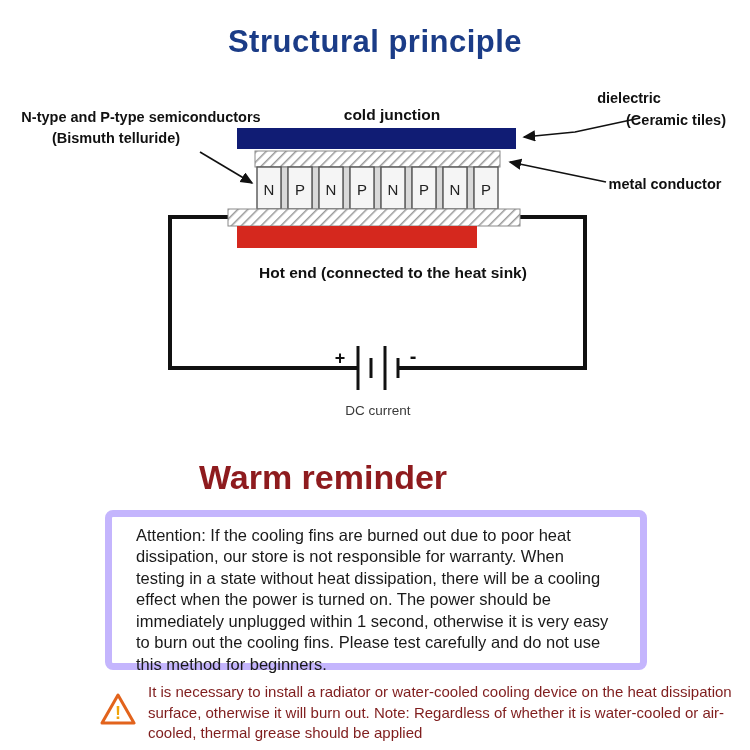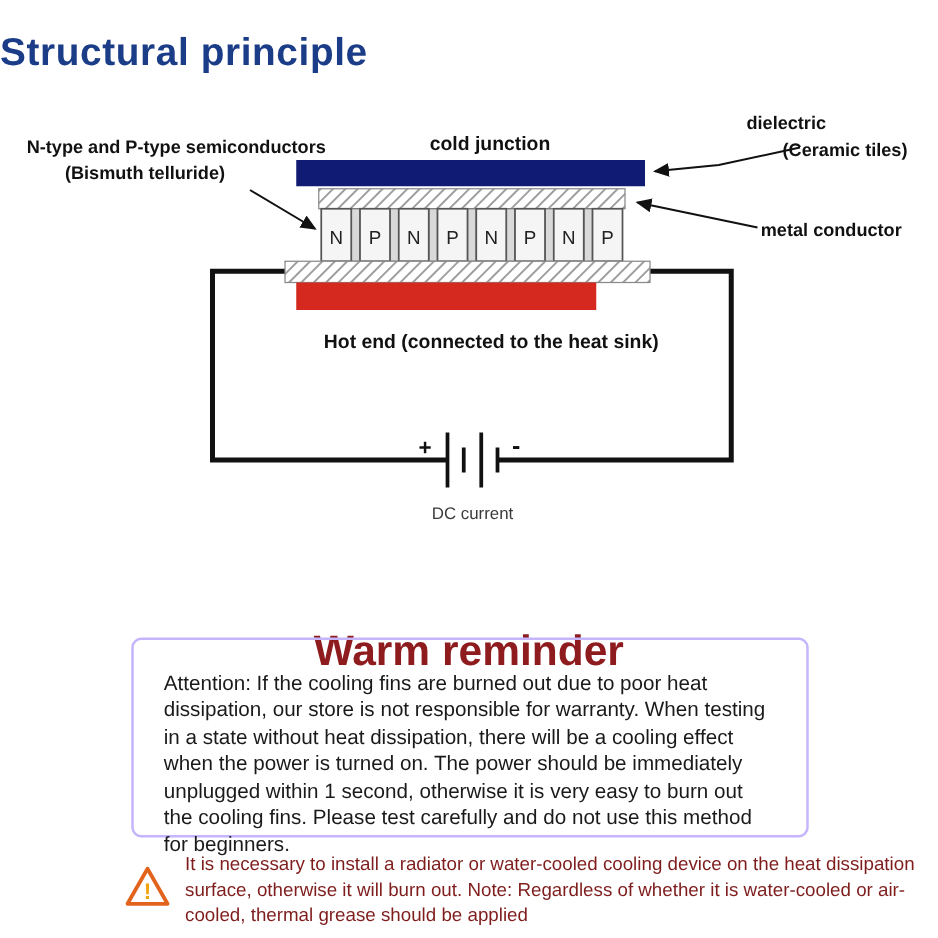--- a/index.html
+++ b/index.html
@@ -9,48 +9,47 @@
     position: relative;
     width: 750px;
     height: 750px;
     background: #ffffff;
     overflow: hidden;
     margin: 0 auto;
   }
   .main-title {
     position: absolute;
     top: 24px; left: 0; width: 750px;
-    text-align: left;
+    text-align: center;
     font-size: 31px;
     font-weight: bold;
     letter-spacing: 0.5px;
     color: #1b3c87;
   }
   .diagram-svg {
     position: absolute;
     top: 70px; left: 0;
     width: 750px; height: 380px;
   }
   .svg-label { font-family: "Liberation Sans", sans-serif; }
   .reminder-title {
     position: absolute;
-    top: 458px; left: 0; width: 750px;
+    top: 458px; left: 0; width: 646px;
     text-align: center;
     font-size: 34px;
     font-weight: bold;
     color: #8e1b1e;
-    margin-top: 44px;
   }
   .reminder-box {
     position: absolute;
     top: 510px; left: 105px;
     width: 542px; height: 160px;
-    border: 2px solid #c4b5fd;
+    border: 7px solid #c4b5fd;
     border-radius: 8px;
-    padding: 25px 24px;
+    padding: 8px 24px;
     font-size: 16.5px;
     line-height: 1.3;
     color: #1a1a1a;
   }
   .warning-row {
     position: absolute;
     top: 682px; left: 100px;
     width: 632px;
     display: flex;
     align-items: flex-start;

